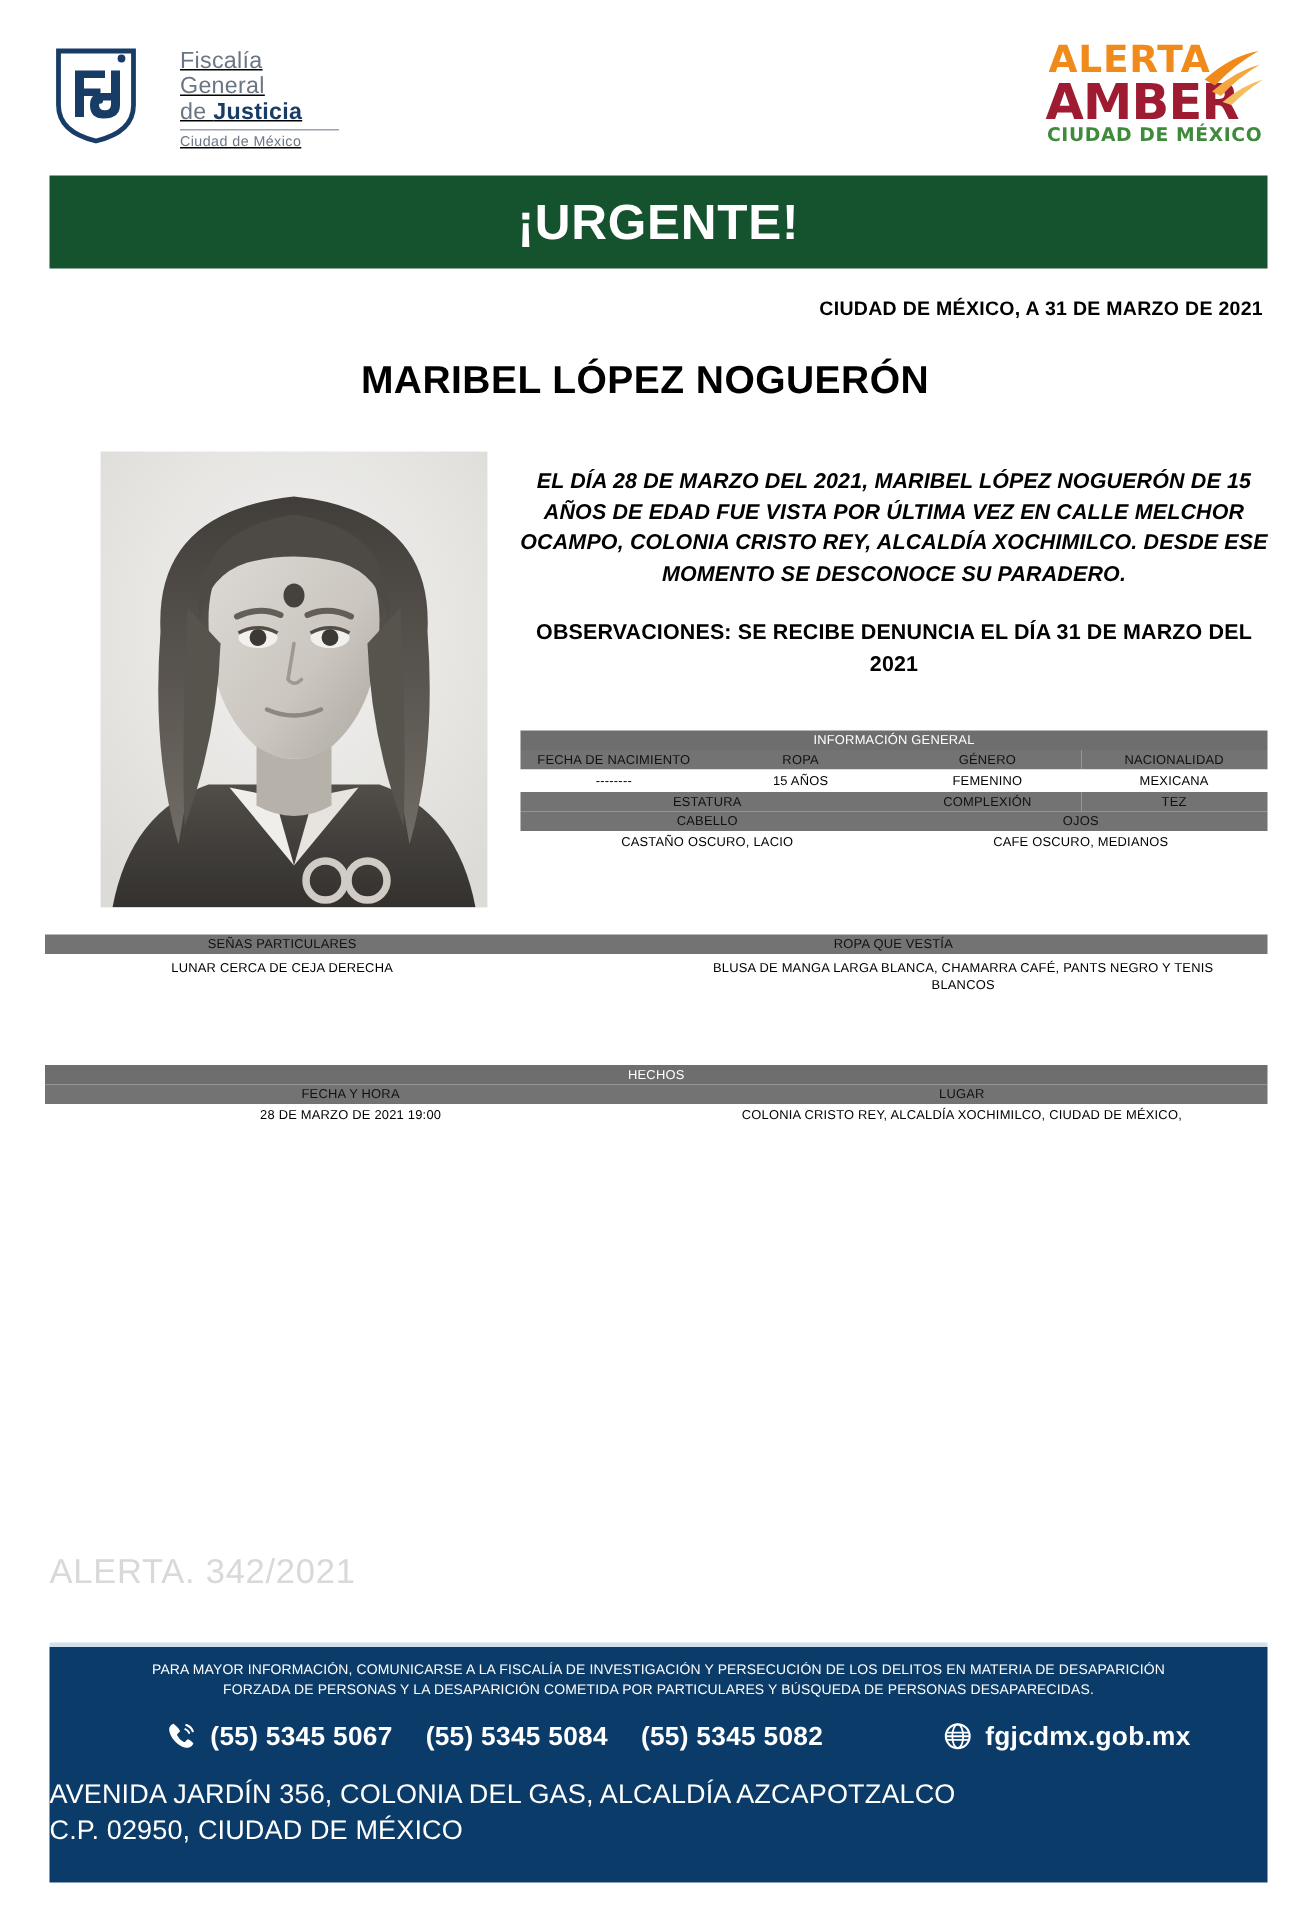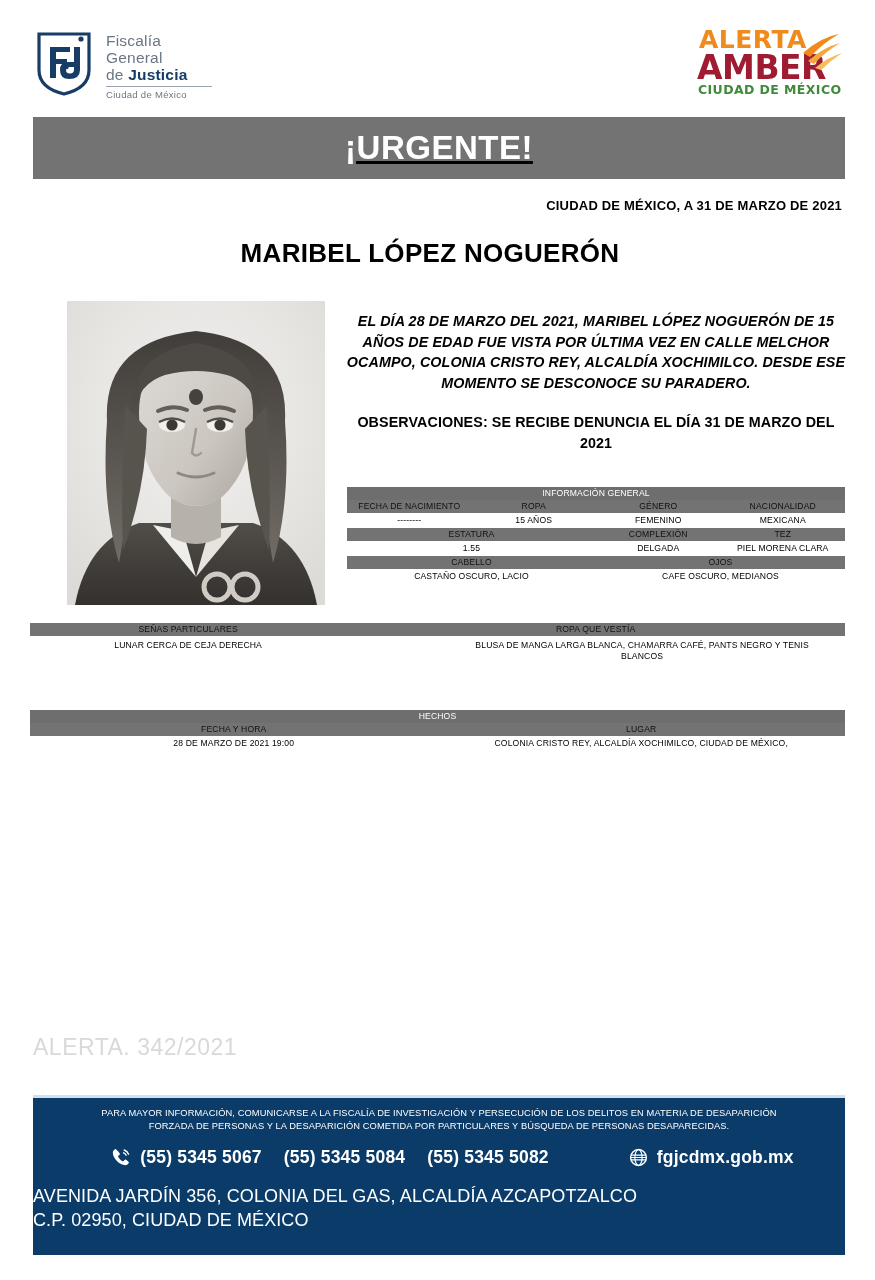--- a/index.html
+++ b/index.html
@@ -27,22 +27,23 @@
     left: 36px; top: 30px;
     display: flex;
     align-items: flex-start;
   }
   #fgj-shield {
     width: 56px; height: 66px;
     position: relative;
     flex: 0 0 auto;
   }
   #fgj-wordmark {
-    margin-left: 14px;
+    margin-left: 28px;
     padding-top: 2px;
+    text-decoration: underline;
   }
   .fgj-line {
     font-size: 15.5px;
     line-height: 17px;
     color: #6a7684;
     letter-spacing: .2px;
   }
   .fgj-line.bold-part b { color: #173d67; }
   #fgj-rule {
     width: 106px; height: 1px;
@@ -96,25 +97,24 @@
     position: absolute;
     right: 2px; top: 4px;
     width: 44px; height: 40px;
   }
 
   
   #urgente-banner {
     position: absolute;
     left: 33px; top: 117px;
     width: 812px; height: 62px;
-    background: #737373;
+    background: #14532d;
     display: flex;
     align-items: center;
     justify-content: center;
-    text-decoration: underline;
   }
   #urgente-text {
     color: #ffffff;
     font-size: 33px;
     font-weight: bold;
     letter-spacing: .5px;
   }
 
   
   #date-line {
@@ -393,25 +393,20 @@
     <td>--------</td>
     <td>15 AÑOS</td>
     <td>FEMENINO</td>
     <td>MEXICANA</td>
   </tr>
   <tr>
     <td class="hdr-light" colspan="2">ESTATURA</td>
     <td class="hdr-light">COMPLEXIÓN</td>
     <td class="hdr-light">TEZ</td>
   </tr>
-  <tr class="val-row">
-    <td colspan="2">1.55</td>
-    <td>DELGADA</td>
-    <td>PIEL MORENA CLARA</td>
-  </tr>
   <tr>
     <td class="hdr-light" colspan="2">CABELLO</td>
     <td class="hdr-light" colspan="2">OJOS</td>
   </tr>
   <tr class="val-row">
     <td colspan="2">CASTAÑO OSCURO, LACIO</td>
     <td colspan="2">CAFE OSCURO, MEDIANOS</td>
   </tr>
 </tbody>
   </table>

